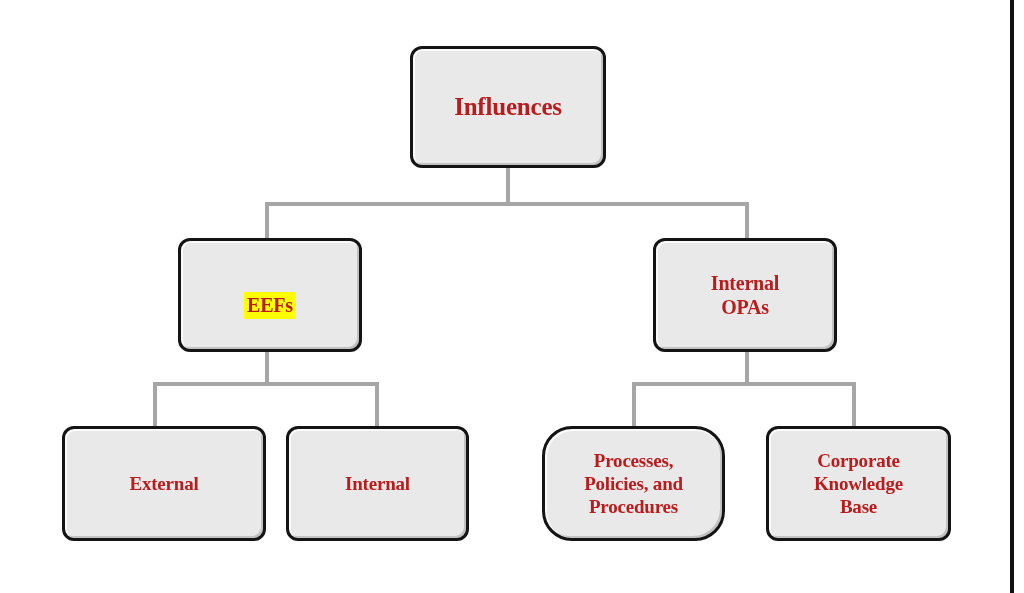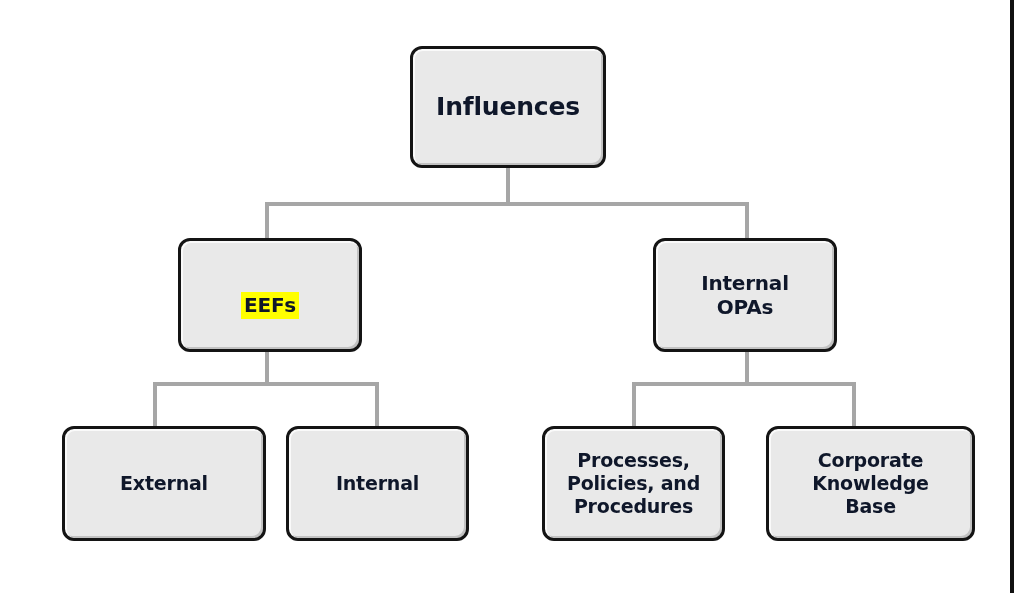--- a/index.html
+++ b/index.html
@@ -48,26 +48,27 @@
     border-radius: 12px;
     display: flex;
     align-items: center;
     justify-content: center;
     text-align: center;
     box-shadow: inset 1px 1px 0 1px #fafafa,
                 inset -2px -2px 0 0 #c2c2c2;
     z-index: 2;
   }
   .node-label {
-    color: #0f172a;
+    color: #b91c1c;
     font-weight: bold;
     line-height: 1.22;
     letter-spacing: -0.2px;
     white-space: pre-line;
     padding: 0 6px;
+    font-family: Liberation Serif, serif;
   }
   .lvl1 .node-label { font-size: 25px; }
   .lvl2 .node-label { font-size: 20px; }
   .lvl3 .node-label { font-size: 19px; }
 
   .hl {
     background: #ffff00;
     padding: 1px 3px;
     margin-top: 21px;
   }
@@ -108,25 +109,25 @@
   </div>
 
   <div class="node lvl3" style="left:62px; top:426px; width:204px; height:115px;">
     <span class="node-label">External</span>
   </div>
 
   <div class="node lvl3" style="left:286px; top:426px; width:183px; height:115px;">
     <span class="node-label">Internal</span>
   </div>
 
-  <div class="node lvl3" style="left:542px; top:426px; width:183px; height:115px;">
+  <div class="node lvl3" style="left:542px; top:426px; width:183px; height:115px;border-radius:30px;">
     <span class="node-label">Processes,
 Policies, and
 Procedures</span>
   </div>
 
-  <div class="node lvl3" style="left:766px; top:426px; width:209px; height:115px;">
+  <div class="node lvl3" style="left:766px; top:426px; width:185px; height:115px;">
     <span class="node-label">Corporate
 Knowledge
 Base</span>
   </div>
 
 </div>
 
 </body></html>

